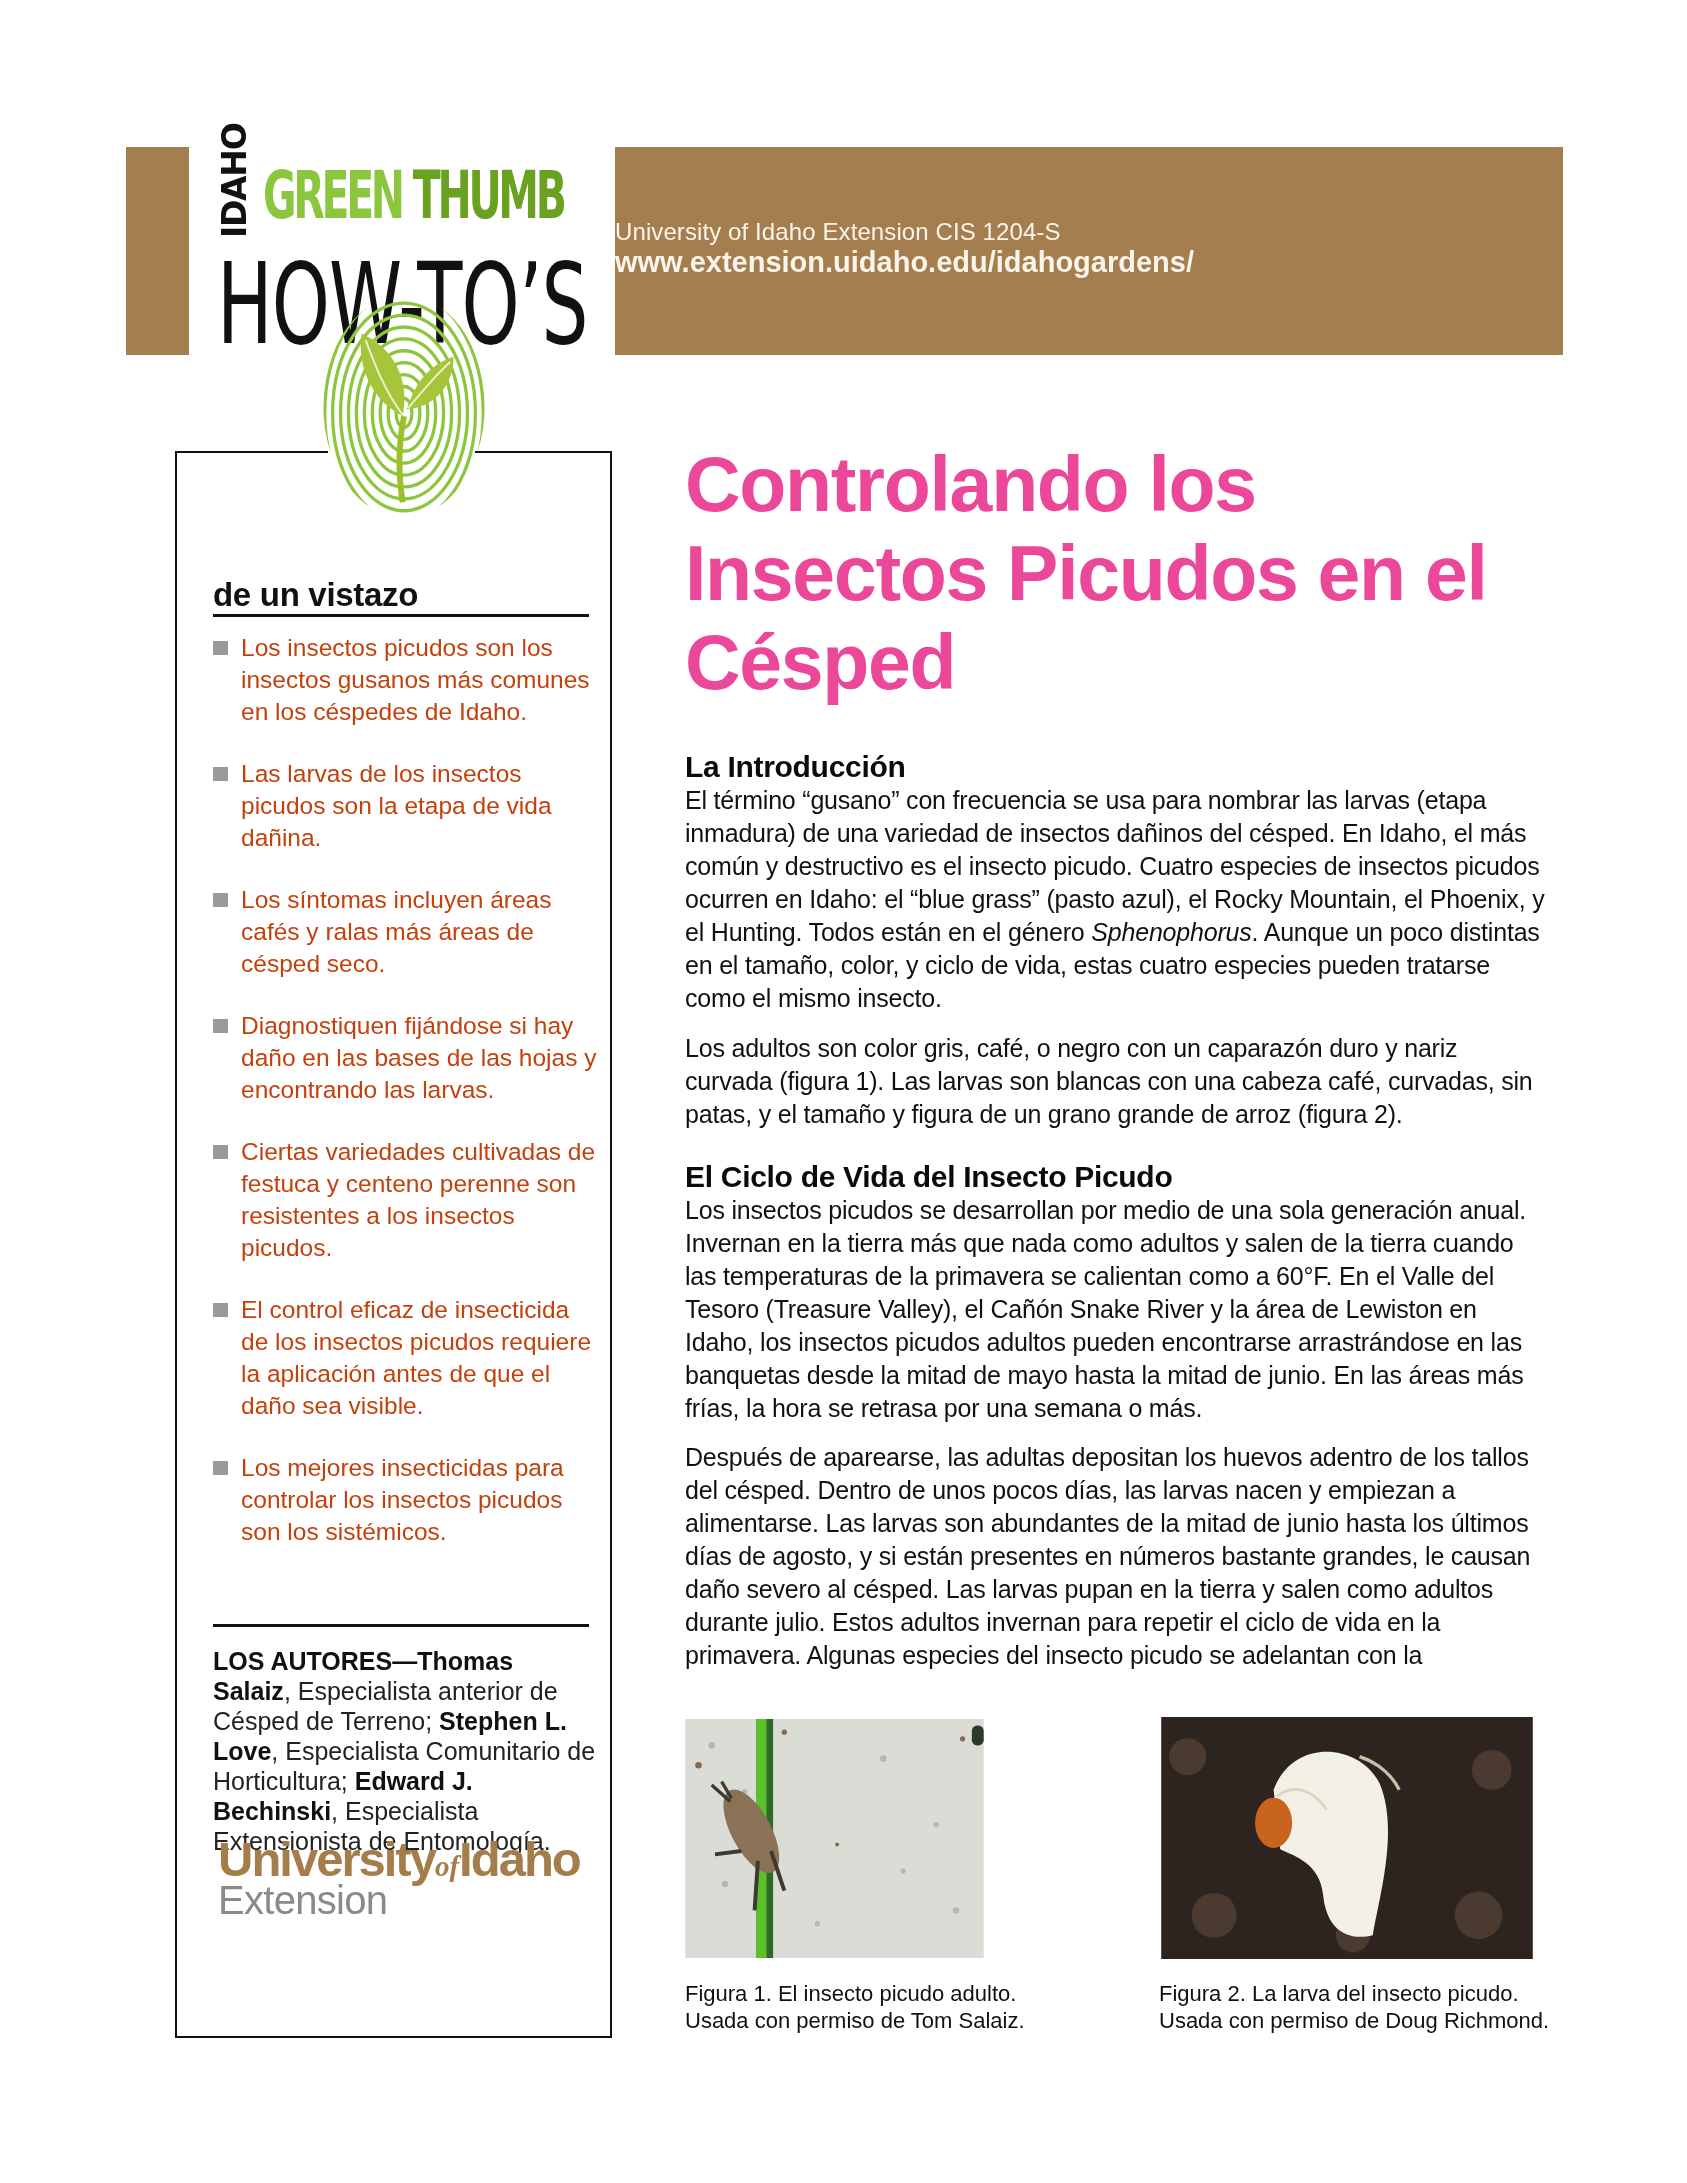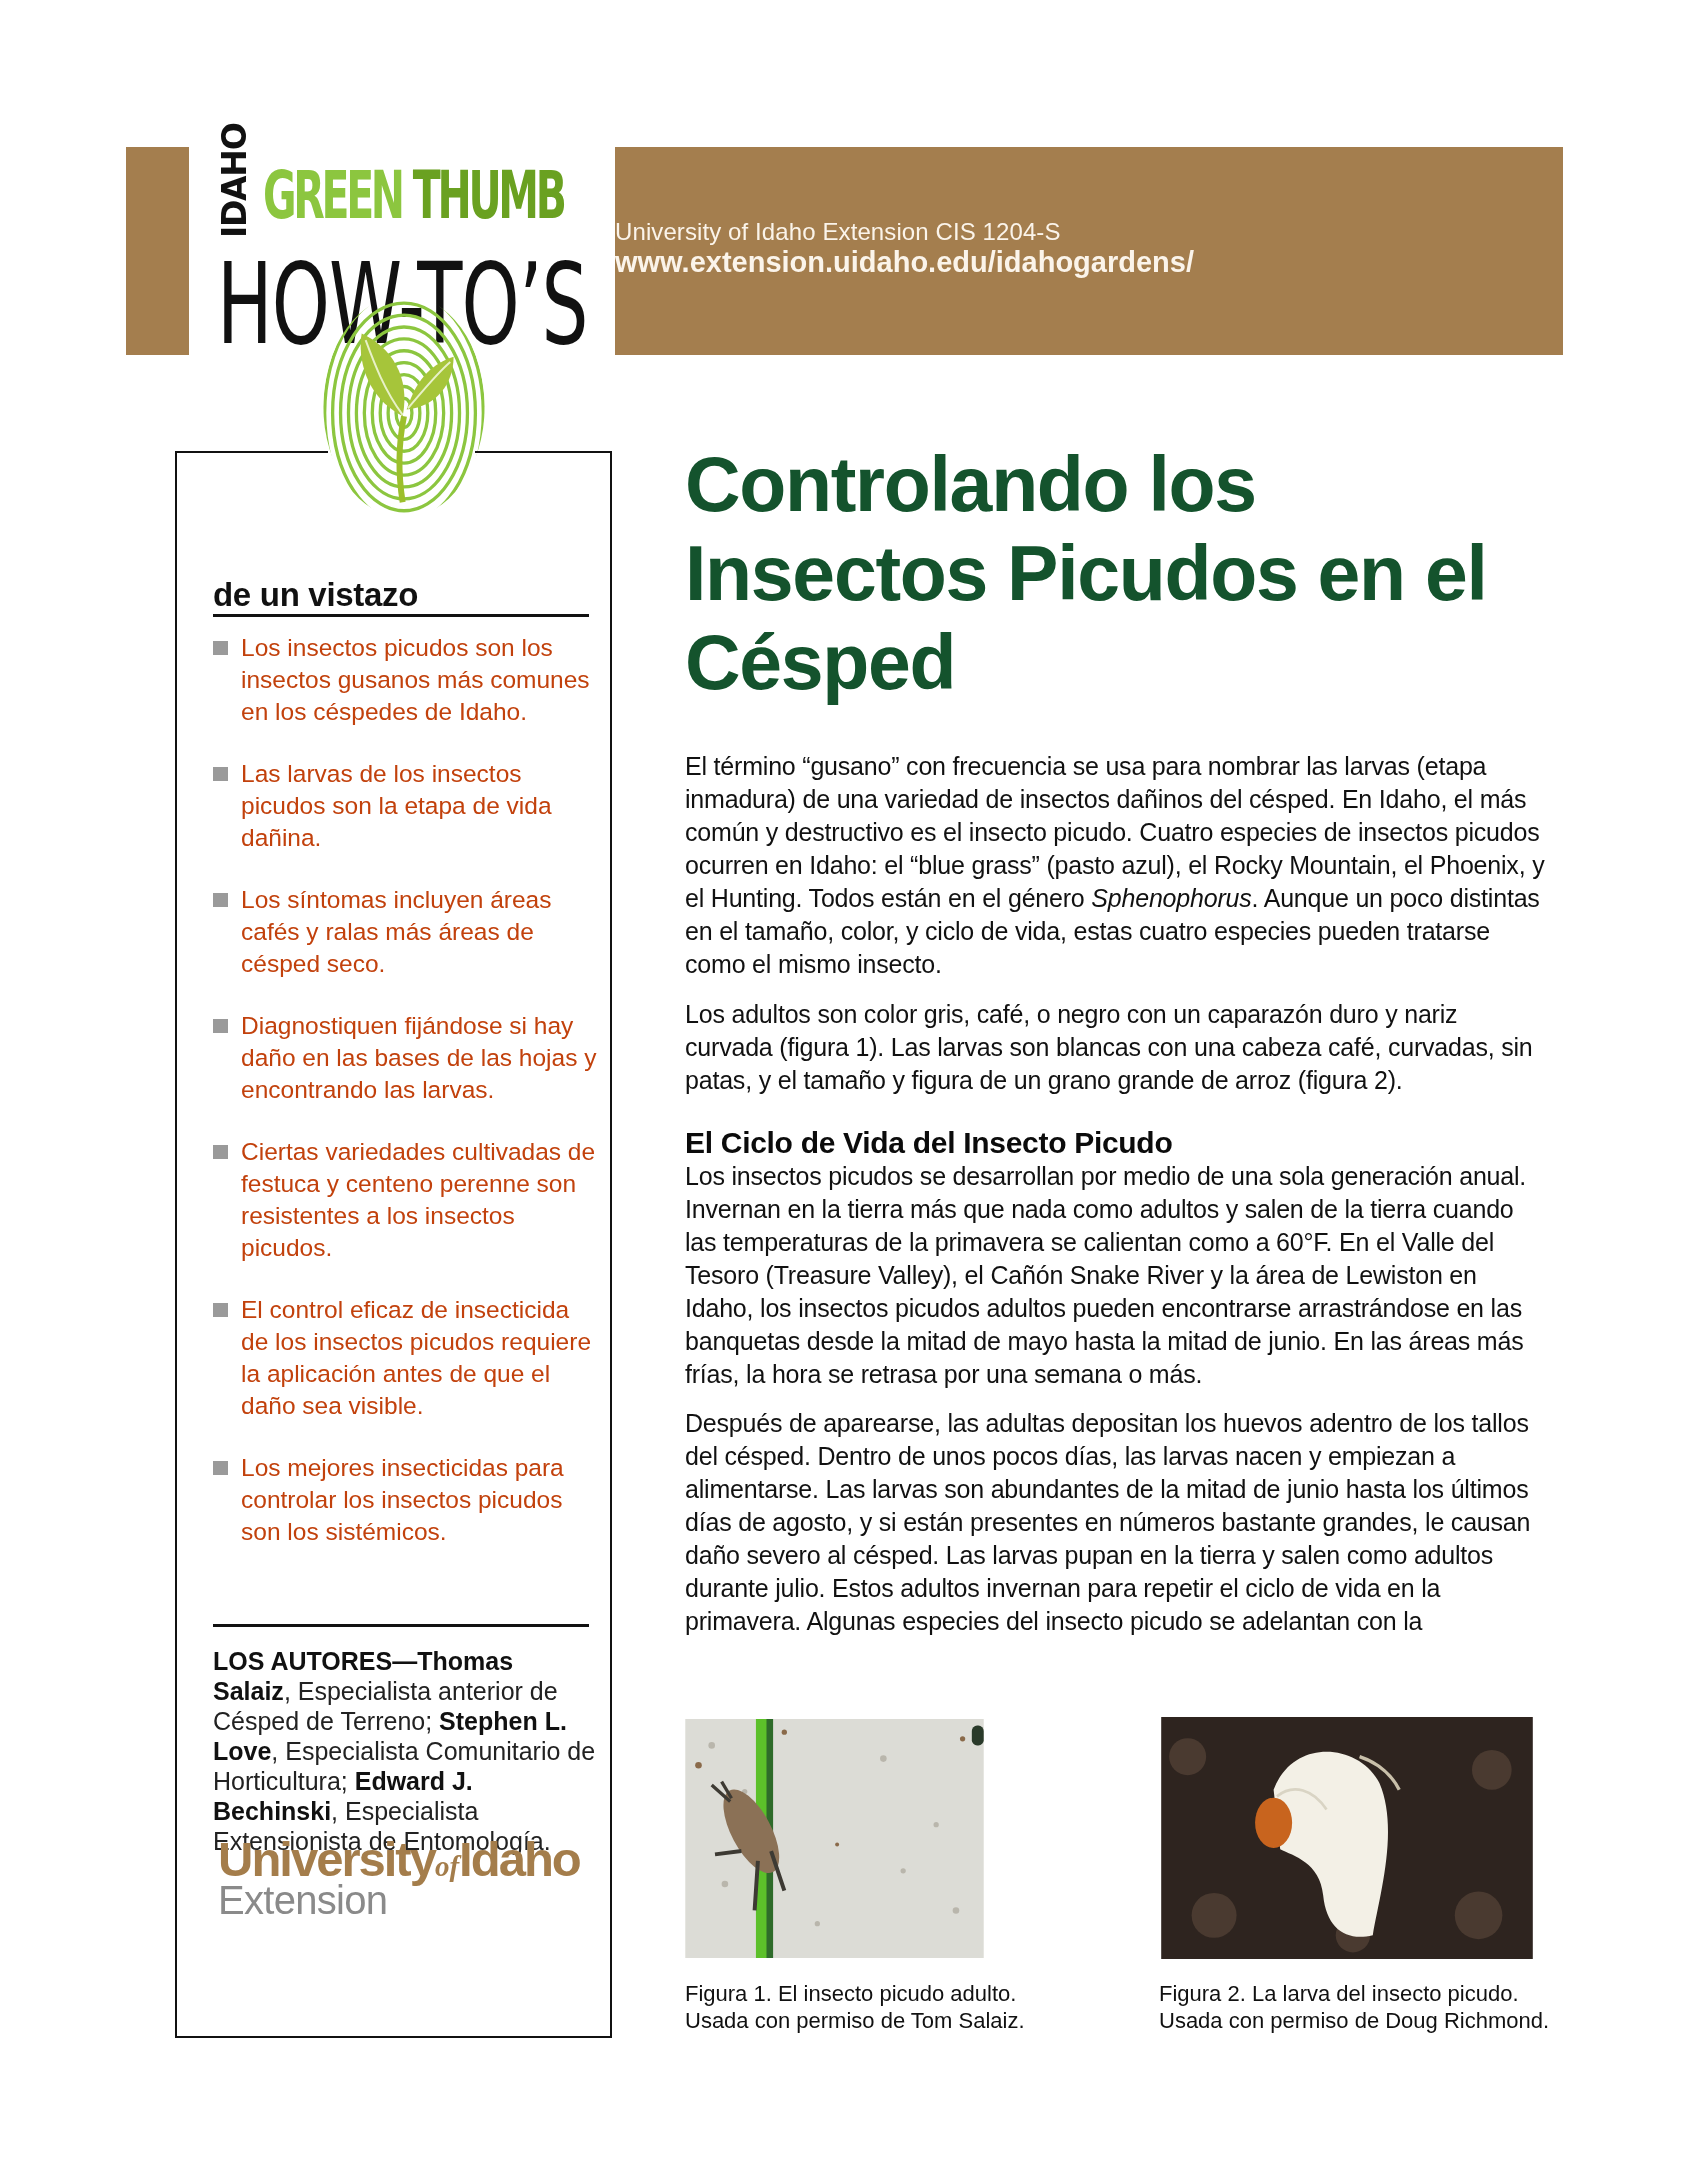--- a/index.html
+++ b/index.html
@@ -39,21 +39,21 @@
   .bullet .sq { position:absolute; left:0; top:8.6px; width:15px; height:14px; background:#9a9a9a; }
   .authors-rule { left:213px; top:1624px; width:376px; height:2.6px; background:#111; }
   .authors { left:213px; top:1646px; width:384px; font-size:25px; line-height:30px; color:#222; }
   .authors b { color:#111; }
   .ui-logo { left:218px; top:1836px; }
   .ui-logo .u1 { font-size:49px; font-weight:bold; color:#a47d4b; letter-spacing:-2px; line-height:46px; white-space:nowrap; }
   .ui-logo .u1 i { font-family:Liberation Serif, serif; font-size:29px; font-weight:bold; letter-spacing:0; }
   .ui-logo .u2 { font-size:40px; color:#8a8a8a; letter-spacing:-0.7px; line-height:32px; margin-top:-5.3px; }
 
   
-  .title { left:685px; top:440px; width:860px; font-size:77px; font-weight:bold; line-height:89px; letter-spacing:-1.3px; color:#14532d; }
+  .title { left:685px; top:440px; width:860px; font-size:77px; font-weight:bold; line-height:89px; letter-spacing:-1.3px; color:#ec4899; }
   .main { left:685px; top:750px; width:860px; }
   .h2 { font-size:30px; font-weight:bold; line-height:34px; margin:0; color:#0b0b0b; letter-spacing:-0.3px; }
   .p { font-size:25px; line-height:33px; margin:0 0 16.5px 0; color:#111; letter-spacing:-0.2px; }
   .p i { font-style:italic; }
   .h2.second { margin-top:29px; }
 
   
   .fig1 { left:685px; top:1719px; width:299px; height:239px; }
   .fig2 { left:1161px; top:1717px; width:372px; height:242px; }
   .cap1 { left:685px; top:1980px; width:397px; font-size:22px; line-height:27px; color:#111; }
@@ -130,20 +130,21 @@
 </div>
 
 <div class="abs ui-logo">
   <div class="u1"><span>University</span><i>of</i><span>Idaho</span></div>
   <div class="u2">Extension</div>
 </div>
 
 <div class="abs title">Controlando los Insectos Picudos en el Césped</div>
 
 <div class="abs main">
+  <h2 class="h2">La Introducción</h2>
   <p class="p"><span>El término “gusano” con frecuencia se usa para nombrar las larvas (etapa inmadura) de una variedad de insectos dañinos del césped. En Idaho, el más común y destructivo es el insecto picudo. Cuatro especies de insectos picudos ocurren en Idaho: el “blue grass” (pasto azul), el Rocky Mountain, el Phoenix, y el Hunting. Todos están en el género </span><i>Sphenophorus</i><span>. Aunque un poco distintas en el tamaño, color, y ciclo de vida, estas cuatro especies pueden tratarse como el mismo insecto.</span></p>
   <p class="p">Los adultos son color gris, café, o negro con un caparazón duro y nariz curvada (figura 1). Las larvas son blancas con una cabeza café, curvadas, sin patas, y el tamaño y figura de un grano grande de arroz (figura 2).</p>
   <h2 class="h2 second">El Ciclo de Vida del Insecto Picudo</h2>
   <p class="p">Los insectos picudos se desarrollan por medio de una sola generación anual. Invernan en la tierra más que nada como adultos y salen de la tierra cuando las temperaturas de la primavera se calientan como a 60°F. En el Valle del Tesoro (Treasure Valley), el Cañón Snake River y la área de Lewiston en Idaho, los insectos picudos adultos pueden encontrarse arrastrándose en las banquetas desde la mitad de mayo hasta la mitad de junio. En las áreas más frías, la hora se retrasa por una semana o más.</p>
   <p class="p">Después de aparearse, las adultas depositan los huevos adentro de los tallos del césped. Dentro de unos pocos días, las larvas nacen y empiezan a alimentarse. Las larvas son abundantes de la mitad de junio hasta los últimos días de agosto, y si están presentes en números bastante grandes, le causan daño severo al césped. Las larvas pupan en la tierra y salen como adultos durante julio. Estos adultos invernan para repetir el ciclo de vida en la primavera. Algunas especies del insecto picudo se adelantan con la</p>
 </div>
 
 <div class="abs fig1">
   <svg width="299" height="239" viewBox="0 0 452 362">
     <rect width="452" height="362" fill="#dcdcd6"></rect>

